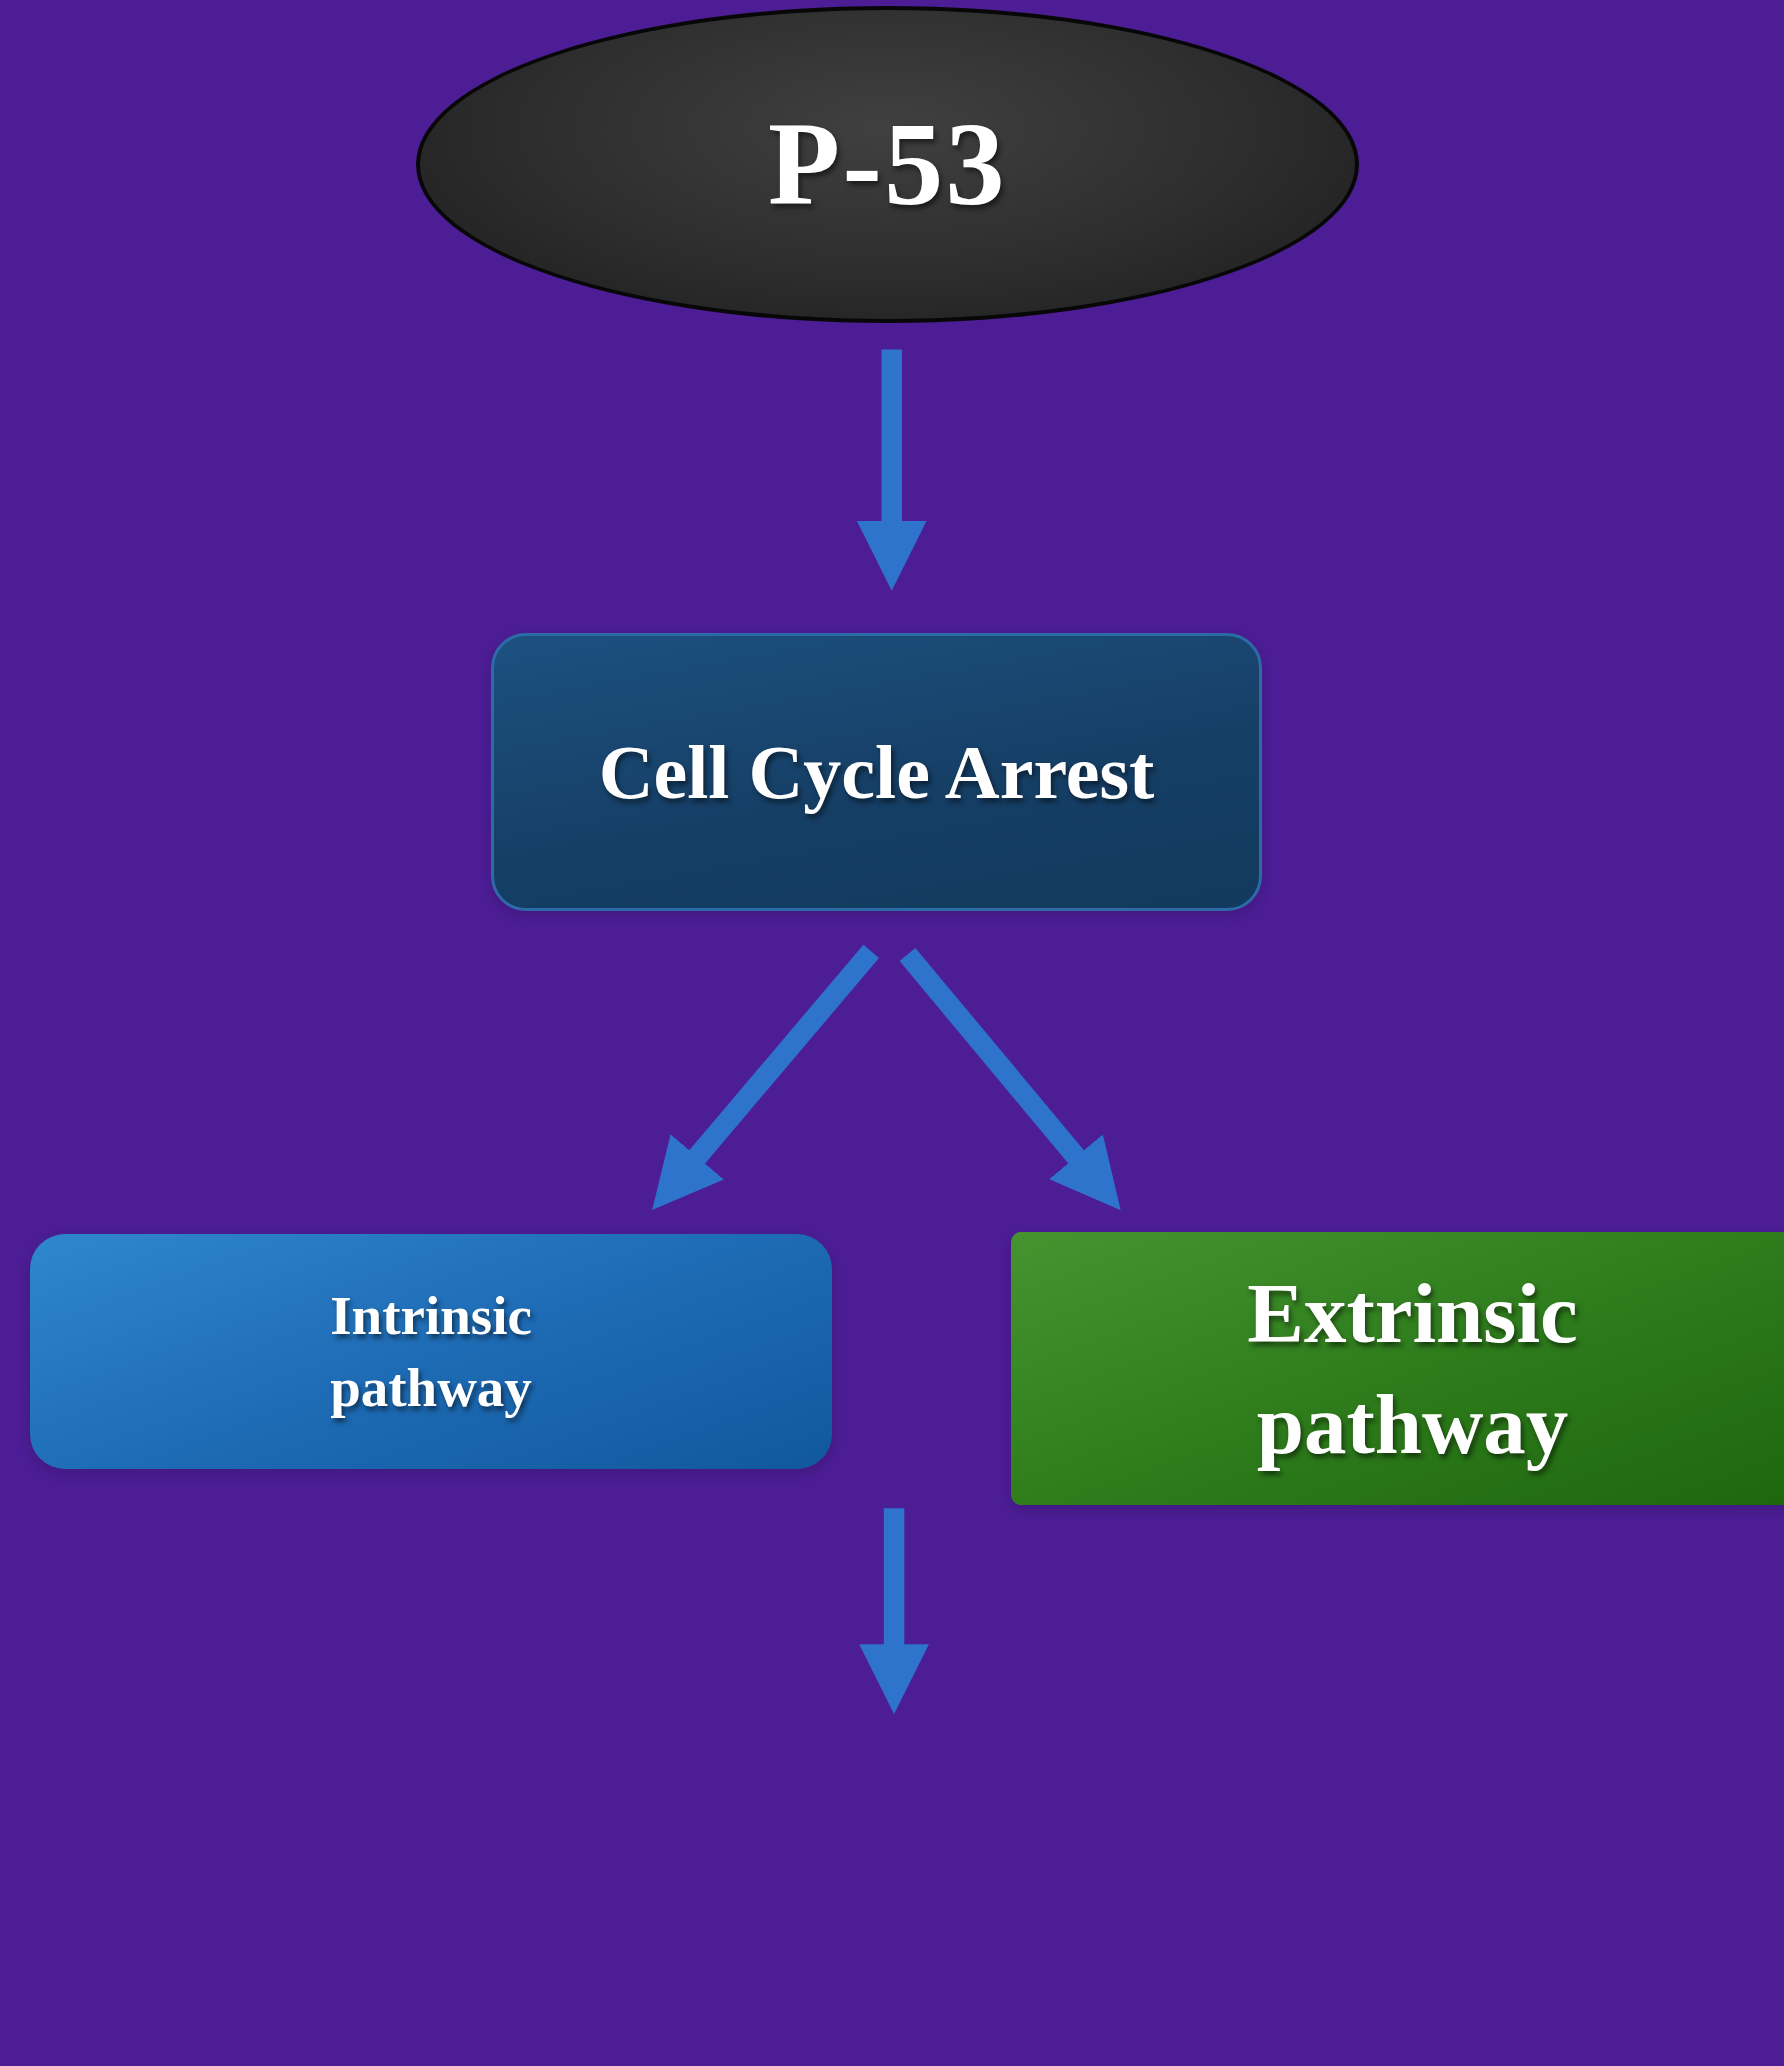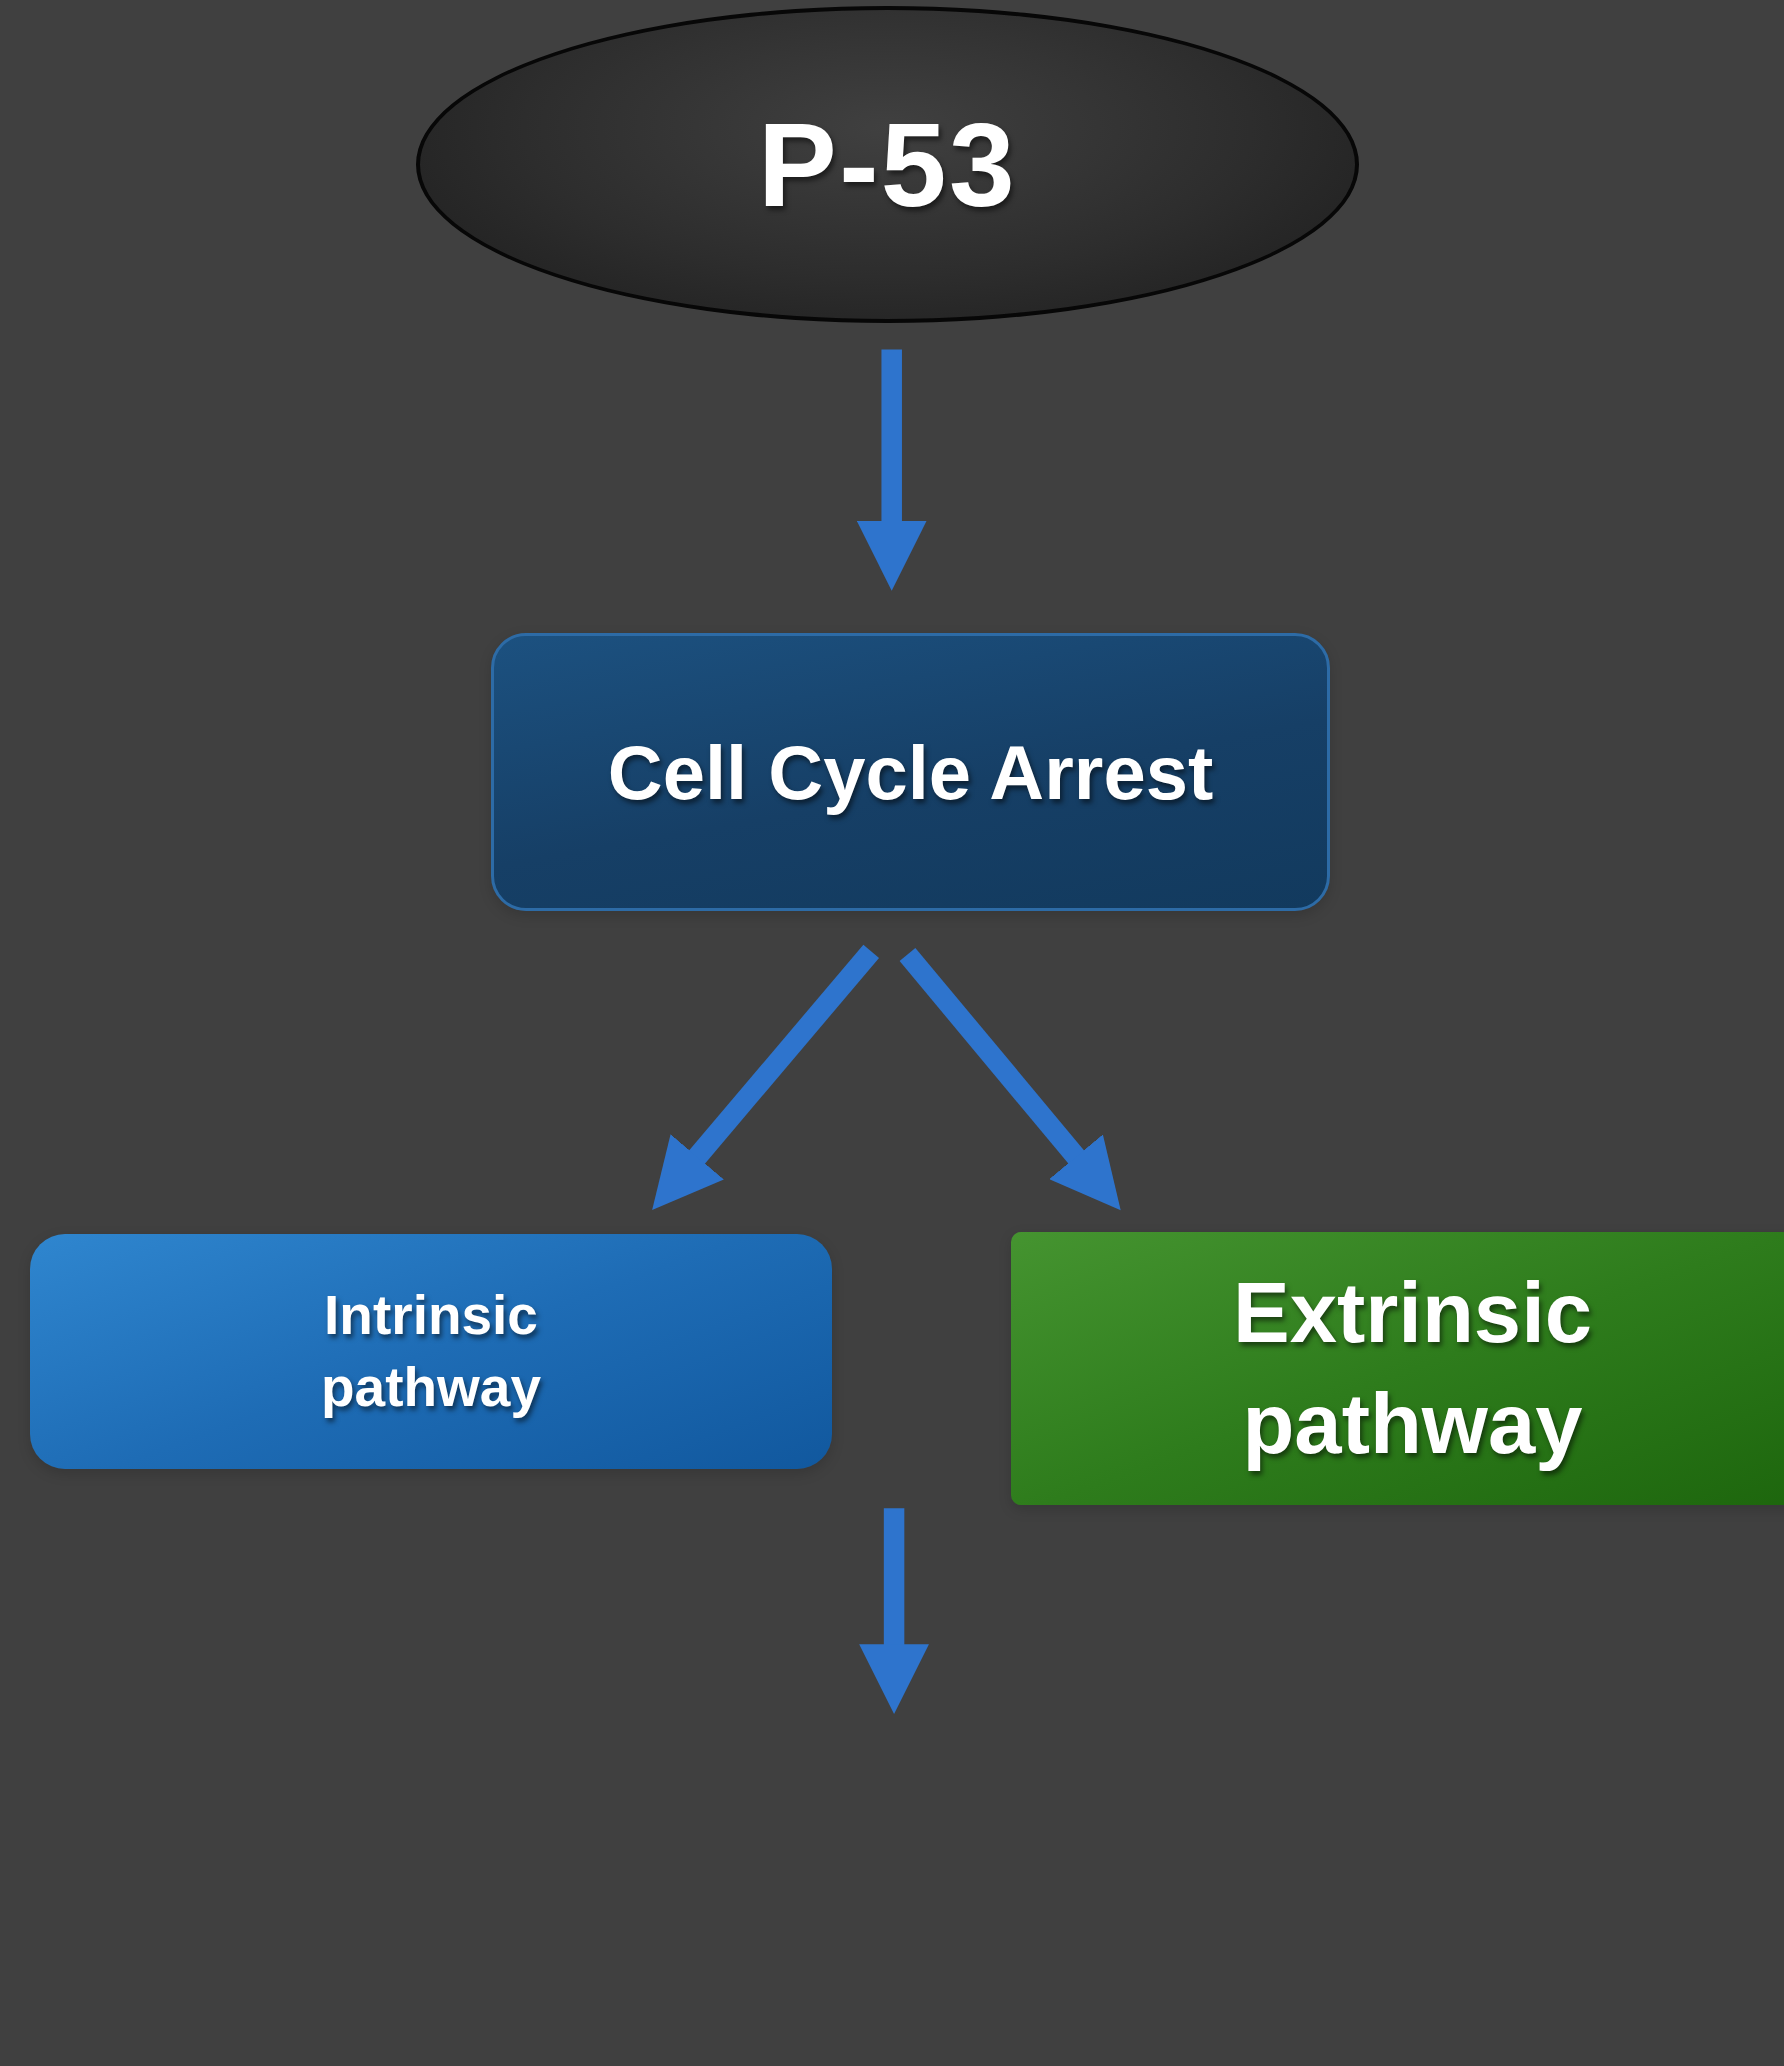--- a/index.html
+++ b/index.html
@@ -4,22 +4,22 @@
 <style>
   html, body {
     margin: 0;
     padding: 0;
     background: #ffffff;
   }
   .canvas {
     position: relative;
     width: 1785px;
     height: 2066px;
-    background: #404040;
-    font-family: Liberation Sans, sans-serif;
+    background: #4c1d95;
+    font-family: Liberation Serif, serif;
     overflow: hidden;
   }
   .node {
     position: absolute;
     display: flex;
     flex-direction: column;
     align-items: center;
     justify-content: center;
     color: #ffffff;
     font-weight: 700;
@@ -36,21 +36,21 @@
     width: 943px; height: 317px;
     border-radius: 50%;
     background: radial-gradient(ellipse at 50% 38%, #404040 0%, #2d2d2d 55%, #1b1b1b 100%);
     border: 4px solid #070707;
     font-size: 118px;
     letter-spacing: 2.4px;
   }
   
   .box-cca {
     left: 491px; top: 633px;
-    width: 839px; height: 278px;
+    width: 771px; height: 278px;
     border-radius: 35px;
     background: linear-gradient(170deg, #1c5180 0%, #163f66 55%, #123a5e 100%);
     border: 3.2px solid #2d6ba6;
     font-size: 76px;
     box-shadow: 0 4.7px 12.6px rgba(0,0,0,0.15);
   }
   
   .box-intrinsic {
     left: 30px; top: 1234px;
     width: 802px; height: 235px;

